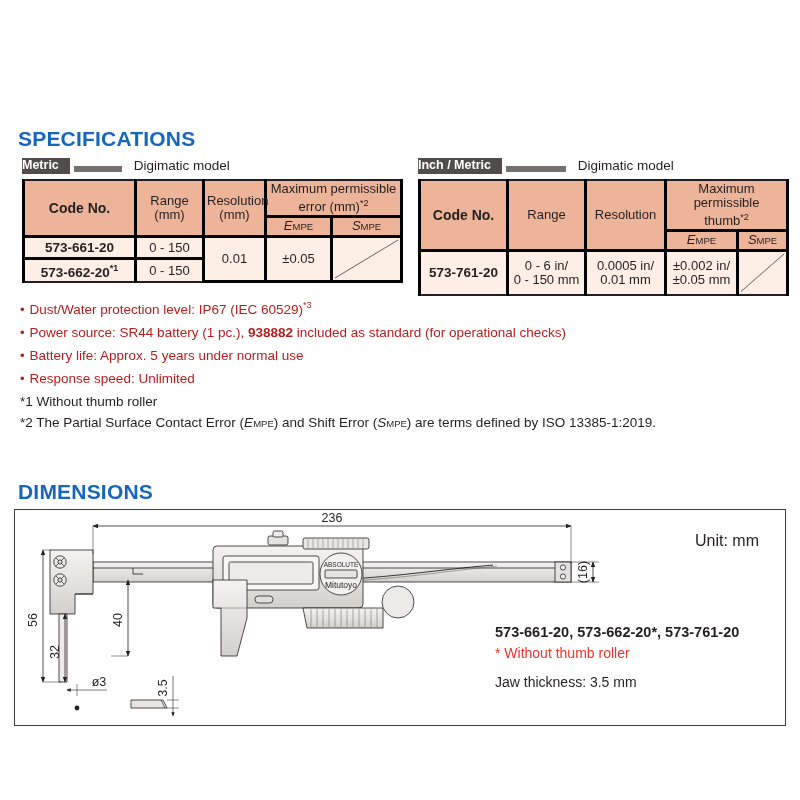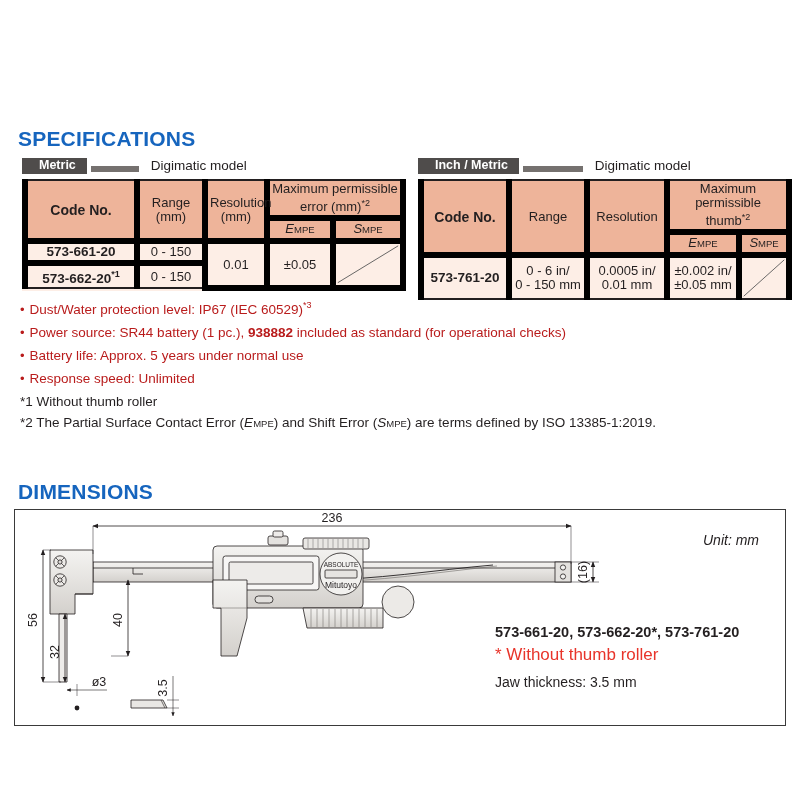--- a/index.html
+++ b/index.html
@@ -13,39 +13,39 @@
   
   .sec-head{
     position:absolute;font-size:21px;font-weight:bold;
     color:#1665be;letter-spacing:.2px;
   }
 
   
   .tagwrap{position:absolute;height:17px;}
   .tag{
     display:inline-block;background:#4f4c4b;color:#fff;
-    font-size:12.5px;font-weight:bold;padding:1px 11px 2px 17px;
+    font-size:12.5px;font-weight:bold;padding:1px 11px 2px 0;
     line-height:13px;vertical-align:top;
   }
   .tagbar{
     display:inline-block;height:6px;background:#75716f;
     vertical-align:top;margin-top:8px;
   }
   .tagtxt{
     display:inline-block;font-size:13.5px;color:#231f20;
     vertical-align:top;margin-left:7px;line-height:16px;
   }
 
   
   table.spec{
     position:absolute;border-collapse:collapse;
     table-layout:fixed;background:#fdeee6;
   }
   table.spec td{
-    border:6px solid #000000;
+    border:3px solid #000000;
     text-align:center;vertical-align:middle;
     font-size:13px;color:#231f20;
     padding:1px 2px;line-height:14px;
   }
   table.spec td.hd{background:#eeb49a;}
   table.spec td.dat{background:#fdeee6;}
   table.spec td.code{font-weight:bold;font-size:13.5px;}
   table.spec .outer-t{border-top:2px solid #231f20;}
   table.spec .outer-b{border-bottom:2px solid #231f20;}
   sup.fn{font-size:9px;vertical-align:super;}
@@ -61,28 +61,28 @@
   .notes{position:absolute;font-size:13.5px;line-height:20.5px;color:#231f20;}
   .notes div{white-space:nowrap;}
 
   
   .dimbox{
     position:absolute;left:14px;top:478px;width:772px;height:217px;
     border:1.5px solid #3a3a3a;background:#fff;box-sizing:border-box;
   }
   .dwg{position:absolute;left:0;top:0;width:772px;height:217px;}
   .unit{
-    position:absolute;right:26px;top:22px;font-size:14px;color:#231f20;font-style:italic;
+    position:absolute;right:26px;top:22px;font-size:16px;color:#231f20;
   }
   .codeline{
     position:absolute;left:480px;top:114px;font-size:14.5px;
     font-weight:bold;color:#231f20;white-space:nowrap;
   }
   .redline{
-    position:absolute;left:480px;top:135px;font-size:17px;
+    position:absolute;left:480px;top:135px;font-size:14px;
     color:#e8342a;white-space:nowrap;
   }
   .jawline{
     position:absolute;left:480px;top:164px;font-size:14px;
     color:#231f20;white-space:nowrap;
   }
   .dimtxt{font-size:12.5px;fill:#231f20;font-family:"Liberation Sans",sans-serif;}
 </style>
 </head>
 <body>

